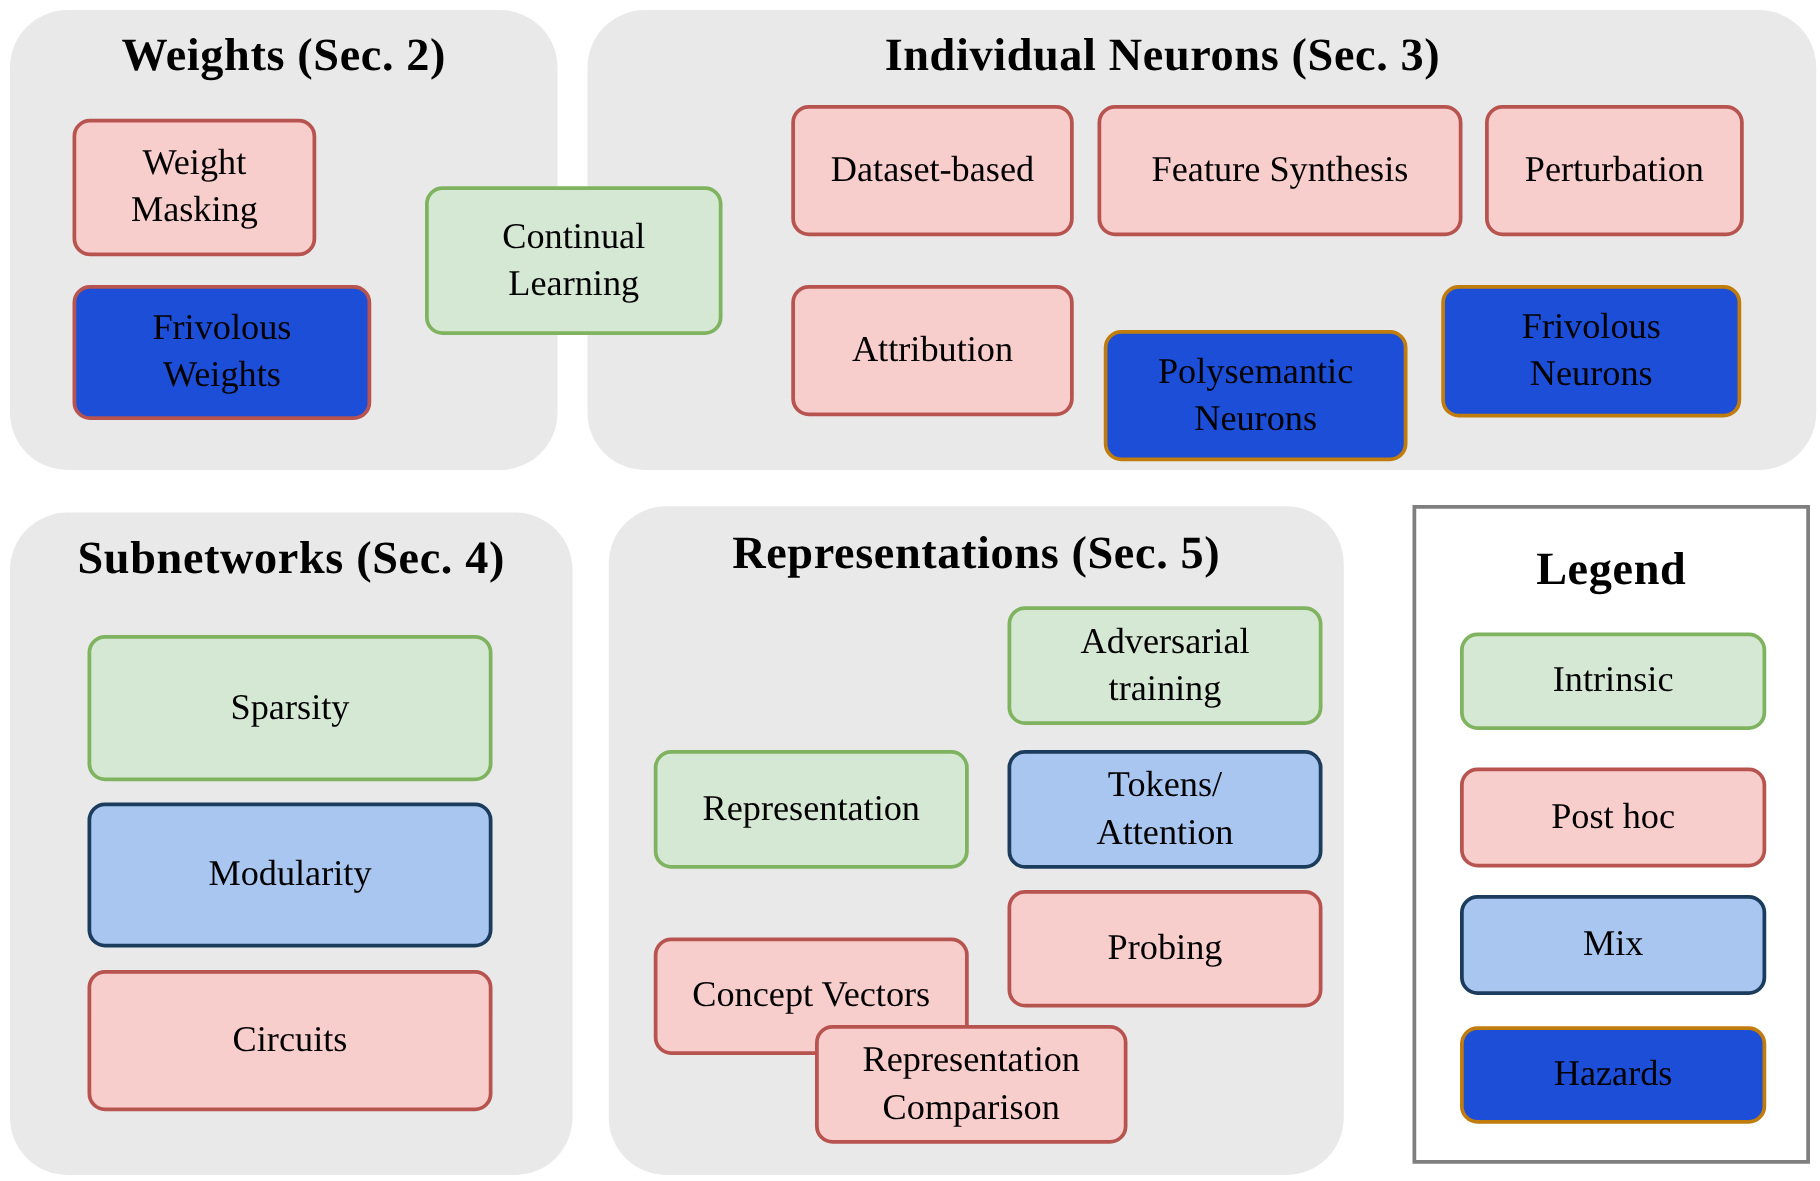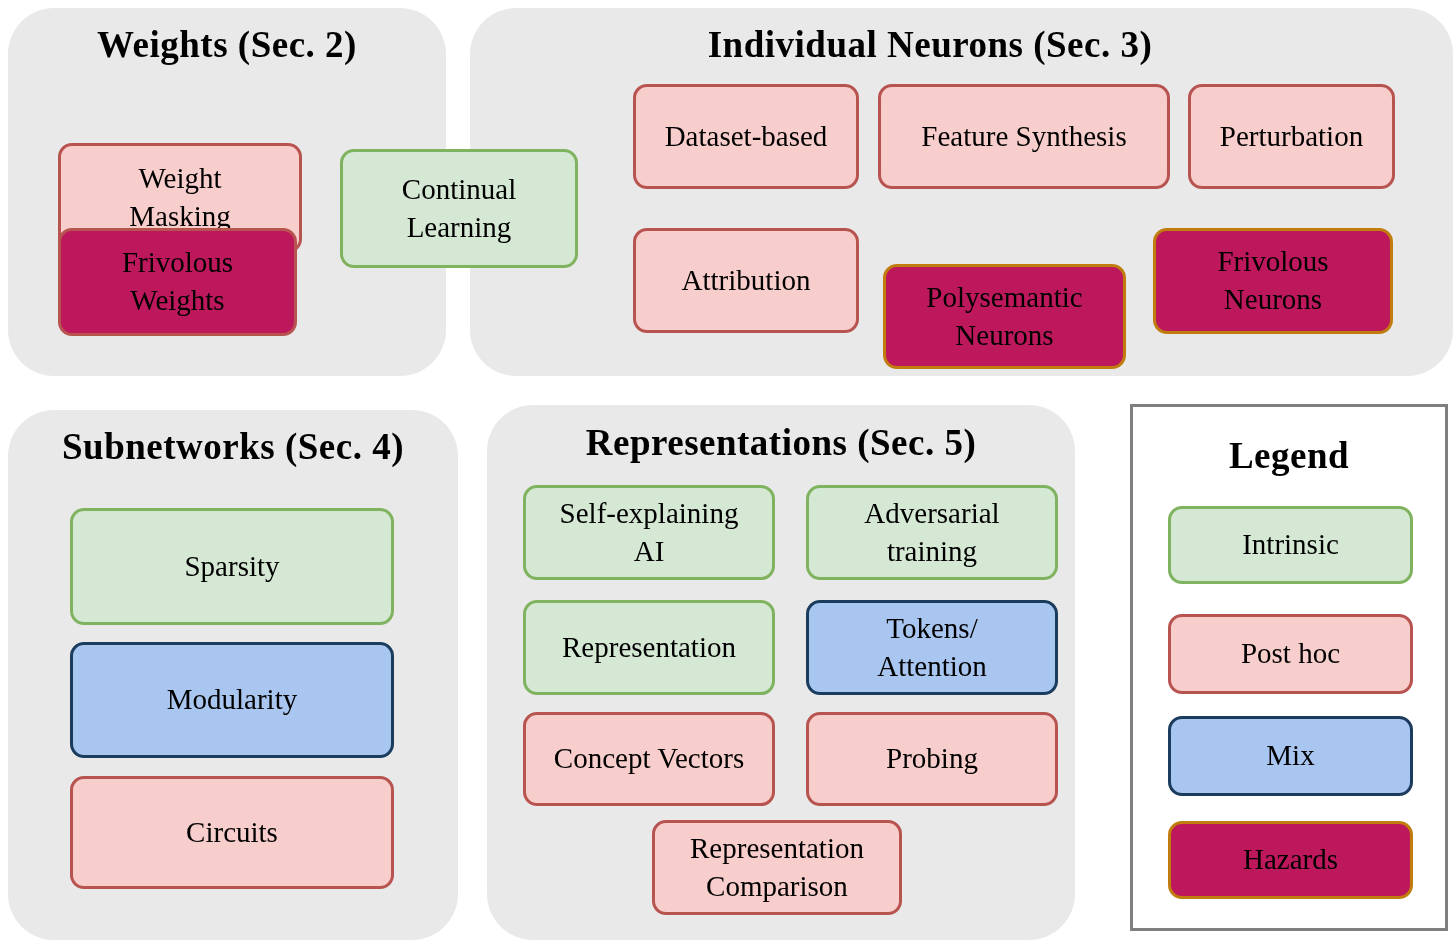--- a/index.html
+++ b/index.html
@@ -17,69 +17,67 @@
     text-align:center; letter-spacing:0.5px;
   }
   .node {
     position:absolute; box-sizing:border-box; border:3px solid;
     border-radius:14px; display:flex; align-items:center; justify-content:center;
     text-align:center; white-space:pre-line; font-size:29px; line-height:1.3;
   }
   .cat-intrinsic { background:#d5e8d4; border-color:#7fb35f; }
   .cat-posthoc  { background:#f8cecc; border-color:#b85450; }
   .cat-mix      { background:#a9c6f0; border-color:#1c3c5e; }
-  .cat-hazards  { background:#be185d; border-color:#c07d0e; }
+  .cat-hazards  { background:#1d4ed8; border-color:#c07d0e; }
   .red-border   { border-color:#b85450; }
   .above { z-index:2; }
 </style>
 </head>
 <body>
 
 <div class="canvas">
 
   <div class="panel" style="left:8px; top:8px; width:438px; height:368px;"></div>
   <div class="panel" style="left:470px; top:8px; width:983px; height:368px;"></div>
   <div class="panel" style="left:8px; top:410px; width:450px; height:530px;"></div>
   <div class="panel" style="left:487px; top:405px; width:588px; height:535px;"></div>
   <div class="legend-panel" style="left:1130px; top:404px; width:318px; height:527px;"></div>
 
   <div class="sec-title" style="left:8px; top:25px; width:438px;">Weights (Sec. 2)</div>
   <div class="sec-title" style="left:470px; top:25px; width:920px;">Individual Neurons (Sec. 3)</div>
   <div class="sec-title" style="left:8px; top:427px; width:450px;">Subnetworks (Sec. 4)</div>
   <div class="sec-title" style="left:487px; top:423px; width:588px;">Representations (Sec. 5)</div>
   <div class="sec-title" style="left:1130px; top:436px; width:318px;">Legend</div>
 
-  <div class="node cat-posthoc" style="left:58px; top:95px; width:244px; height:110px;margin-top:48px;">Weight
+  <div class="node cat-posthoc" style="left:58px; top:95px; width:195px; height:110px;">Weight
 Masking</div>
   <div class="node cat-hazards red-border" style="left:58px; top:228px; width:239px; height:108px;">Frivolous
 Weights</div>
   <div class="node cat-intrinsic above" style="left:340px; top:149px; width:238px; height:119px;">Continual
 Learning</div>
 
   <div class="node cat-posthoc" style="left:633px; top:84px; width:226px; height:105px;">Dataset-based</div>
   <div class="node cat-posthoc" style="left:878px; top:84px; width:292px; height:105px;">Feature Synthesis</div>
   <div class="node cat-posthoc" style="left:1188px; top:84px; width:207px; height:105px;">Perturbation</div>
   <div class="node cat-posthoc" style="left:633px; top:228px; width:226px; height:105px;">Attribution</div>
   <div class="node cat-hazards" style="left:883px; top:228px; width:243px; height:105px;margin-top:36px;">Polysemantic
 Neurons</div>
   <div class="node cat-hazards" style="left:1153px; top:228px; width:240px; height:106px;">Frivolous
 Neurons</div>
 
   <div class="node cat-intrinsic" style="left:70px; top:508px; width:324px; height:117px;">Sparsity</div>
   <div class="node cat-mix" style="left:70px; top:642px; width:324px; height:116px;">Modularity</div>
   <div class="node cat-posthoc" style="left:70px; top:776px; width:324px; height:113px;">Circuits</div>
 
-  <div class="node cat-intrinsic" style="left:523px; top:485px; width:252px; height:95px;">Self-explaining
-AI</div>
   <div class="node cat-intrinsic" style="left:806px; top:485px; width:252px; height:95px;">Adversarial
 training</div>
   <div class="node cat-intrinsic" style="left:523px; top:600px; width:252px; height:95px;">Representation</div>
   <div class="node cat-mix" style="left:806px; top:600px; width:252px; height:95px;">Tokens/
 Attention</div>
-  <div class="node cat-posthoc" style="left:523px; top:712px; width:252px; height:94px;">Concept Vectors</div>
+  <div class="node cat-posthoc" style="left:523px; top:750px; width:252px; height:94px;">Concept Vectors</div>
   <div class="node cat-posthoc" style="left:806px; top:712px; width:252px; height:94px;">Probing</div>
   <div class="node cat-posthoc" style="left:652px; top:820px; width:250px; height:95px;">Representation
 Comparison</div>
 
   <div class="node cat-intrinsic" style="left:1168px; top:506px; width:245px; height:78px;">Intrinsic</div>
   <div class="node cat-posthoc" style="left:1168px; top:614px; width:245px; height:80px;">Post hoc</div>
   <div class="node cat-mix" style="left:1168px; top:716px; width:245px; height:80px;">Mix</div>
   <div class="node cat-hazards" style="left:1168px; top:821px; width:245px; height:78px;">Hazards</div>
 
 </div>

